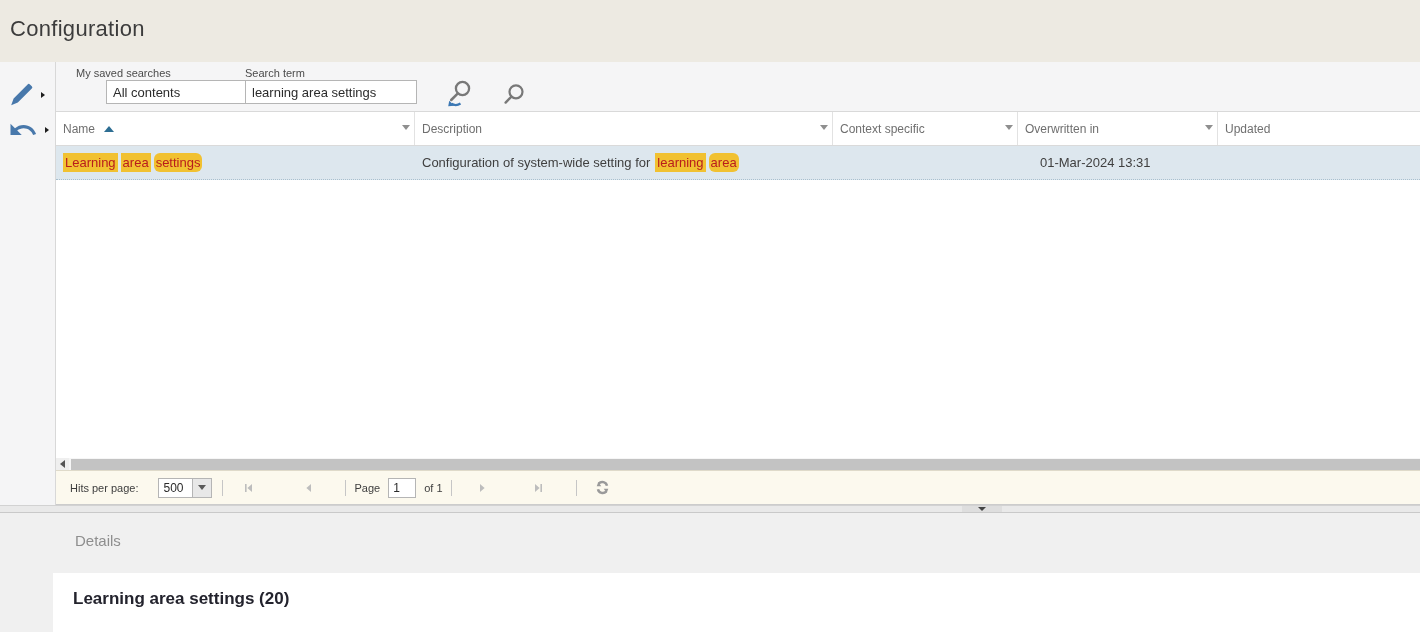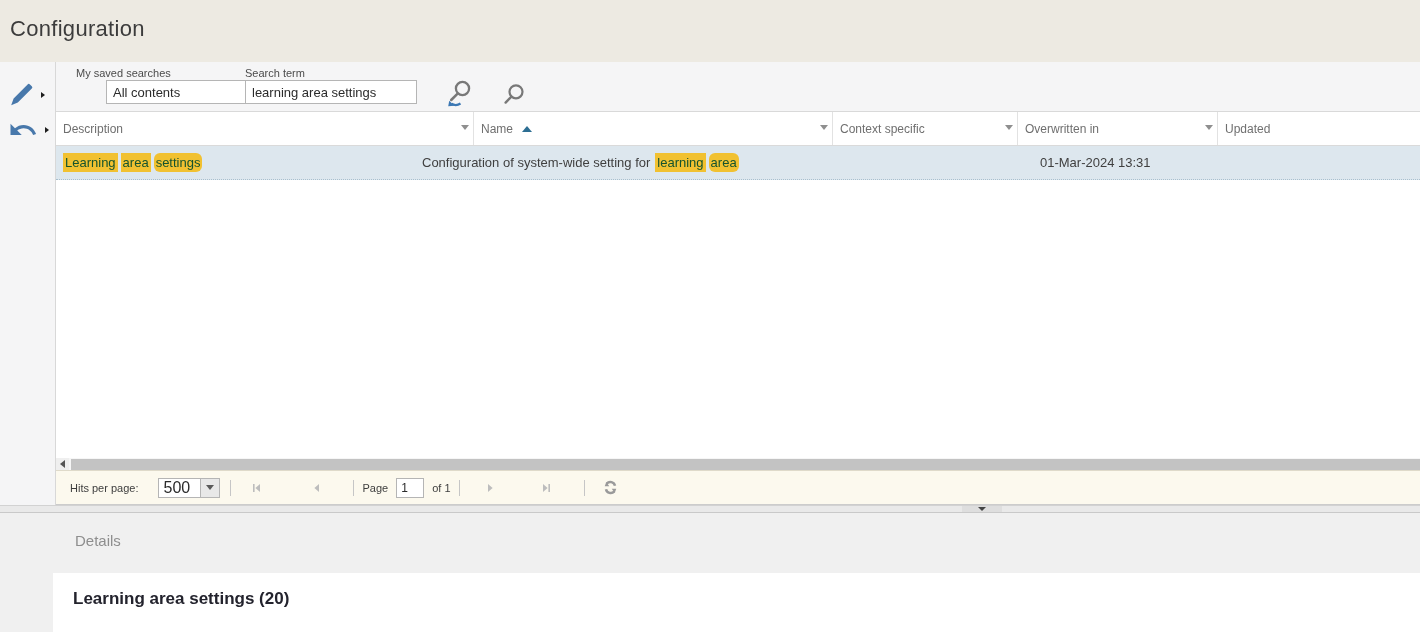--- a/index.html
+++ b/index.html
@@ -50,37 +50,37 @@
   .gh-cell {
     position:relative; display:flex; align-items:center; padding-left:7px;
     font-size:12px; color:#6f6f6f; border-right:1px solid #e2e2e2; cursor:pointer;
   }
   .gh-cell:last-child { border-right:none; }
   .sort-asc { width:0; height:0; border-bottom:6px solid #2d6e93; border-left:5px solid transparent; border-right:5px solid transparent; margin-left:9px; }
   .col-menu { position:absolute; right:4px; top:13px; width:0; height:0; border-top:5px solid #8f8f8f; border-left:4.5px solid transparent; border-right:4.5px solid transparent; cursor:pointer; }
   .grid-row { display:flex; height:34px; background:var(--row-selected,#DDE7EE); border-bottom:1px dotted #a8bfce; cursor:pointer; }
   .gr-cell { display:flex; align-items:center; padding-left:7px; font-size:13px; color:#3f3f3f; overflow:hidden; white-space:nowrap; }
   .w-name { width:359px; } .w-desc { width:418px; } .w-ctx { width:185px; } .w-ovr { width:200px; } .w-upd { flex:1; }
-  mark { background:var(--highlight,#F1C131); color:#14532d; padding:2px 2px; margin-right:3px; }
+  mark { background:var(--highlight,#F1C131); color:#b91c1c; padding:2px 2px; margin-right:3px; }
   mark:last-child { margin-right:0;border-radius:6px; }
   .desc-prefix { margin-right:5px; }
   
   .hscroll { position:absolute; left:0; right:0; top:346px; height:12px; background:#f6f6f6; display:flex; align-items:center; }
   .hs-btn { width:13px; height:12px; background:#efefef; display:flex; align-items:center; justify-content:center; cursor:pointer; }
   .tri-left-sm { width:0; height:0; border-right:5px solid #555; border-top:4px solid transparent; border-bottom:4px solid transparent; }
   .hs-thumb { margin-left:2px; flex:1; height:11px; background:#c3c3c3; cursor:grab; }
   
   .paging {
     position:absolute; top:470px; left:56px; right:0; height:35px;
     background:var(--paging-bg,#FCF9EE); border-top:1px solid #dfdaca; border-bottom:1px solid #cccccc;
     display:flex; align-items:center; font-size:11px; color:#3e3e3e;
   }
   .pg-sep { width:1px; height:16px; background:#c6c6c6; }
   .pg-combo { display:flex; height:20px; }
-  .pg-combo input { width:42px; height:20px; border:1px solid #b5b5b5; border-right:none; font-size:16px; padding:0 4px; font-family:inherit; color:#2b2b2b; outline:none; }
+  .pg-combo input { width:34px; height:20px; border:1px solid #b5b5b5; border-right:none; font-size:12px; padding:0 4px; font-family:inherit; color:#2b2b2b; outline:none; }
   .pg-trigger { width:20px; height:20px; background:#e8e8e8; border:1px solid #b5b5b5; display:flex; align-items:center; justify-content:center; cursor:pointer; }
   .pg-btn { width:16px; height:16px; display:flex; align-items:center; justify-content:center; cursor:default; }
   .pg-input { width:28px; height:20px; border:1px solid #b5b5b5; font-size:12px; padding:0 4px; font-family:inherit; color:#2b2b2b; outline:none; }
   
   .splitter {
     position:absolute; top:505px; left:0; width:100%; height:8px; background:#e9e9e9;
     border-top:1px solid #d2d2d2; border-bottom:1px solid #c9c9c9;
   }
   .split-handle { position:absolute; left:962px; top:0; width:40px; height:6px; background:#dedede; display:flex; align-items:center; justify-content:center; cursor:pointer; }
   .tri-down-xs { width:0; height:0; border-top:4px solid #444; border-left:4px solid transparent; border-right:4px solid transparent; }
@@ -144,27 +144,27 @@
         <svg width="26" height="26" viewBox="0 0 26 26" fill="none">
           <circle cx="15" cy="9.8" r="6.5" stroke="#787878" stroke-width="2.2"></circle>
           <line x1="10.2" y1="14.8" x2="4.6" y2="20.6" stroke="#787878" stroke-width="2.4" stroke-linecap="round"></line>
         </svg>
       </span>
     </div>
   </div>
 
   <div class="grid">
     <div class="grid-header">
-      <div class="gh-cell w-desc">
-        <span>Description</span>
-        <span class="col-menu"></span>
-      </div>
       <div class="gh-cell w-name">
         <span>Name</span>
         <span class="sort-asc"></span>
+        <span class="col-menu"></span>
+      </div>
+      <div class="gh-cell w-desc">
+        <span>Description</span>
         <span class="col-menu"></span>
       </div>
       <div class="gh-cell w-ctx">
         <span>Context specific</span>
         <span class="col-menu"></span>
       </div>
       <div class="gh-cell w-ovr">
         <span>Overwritten in</span>
         <span class="col-menu"></span>
       </div>

